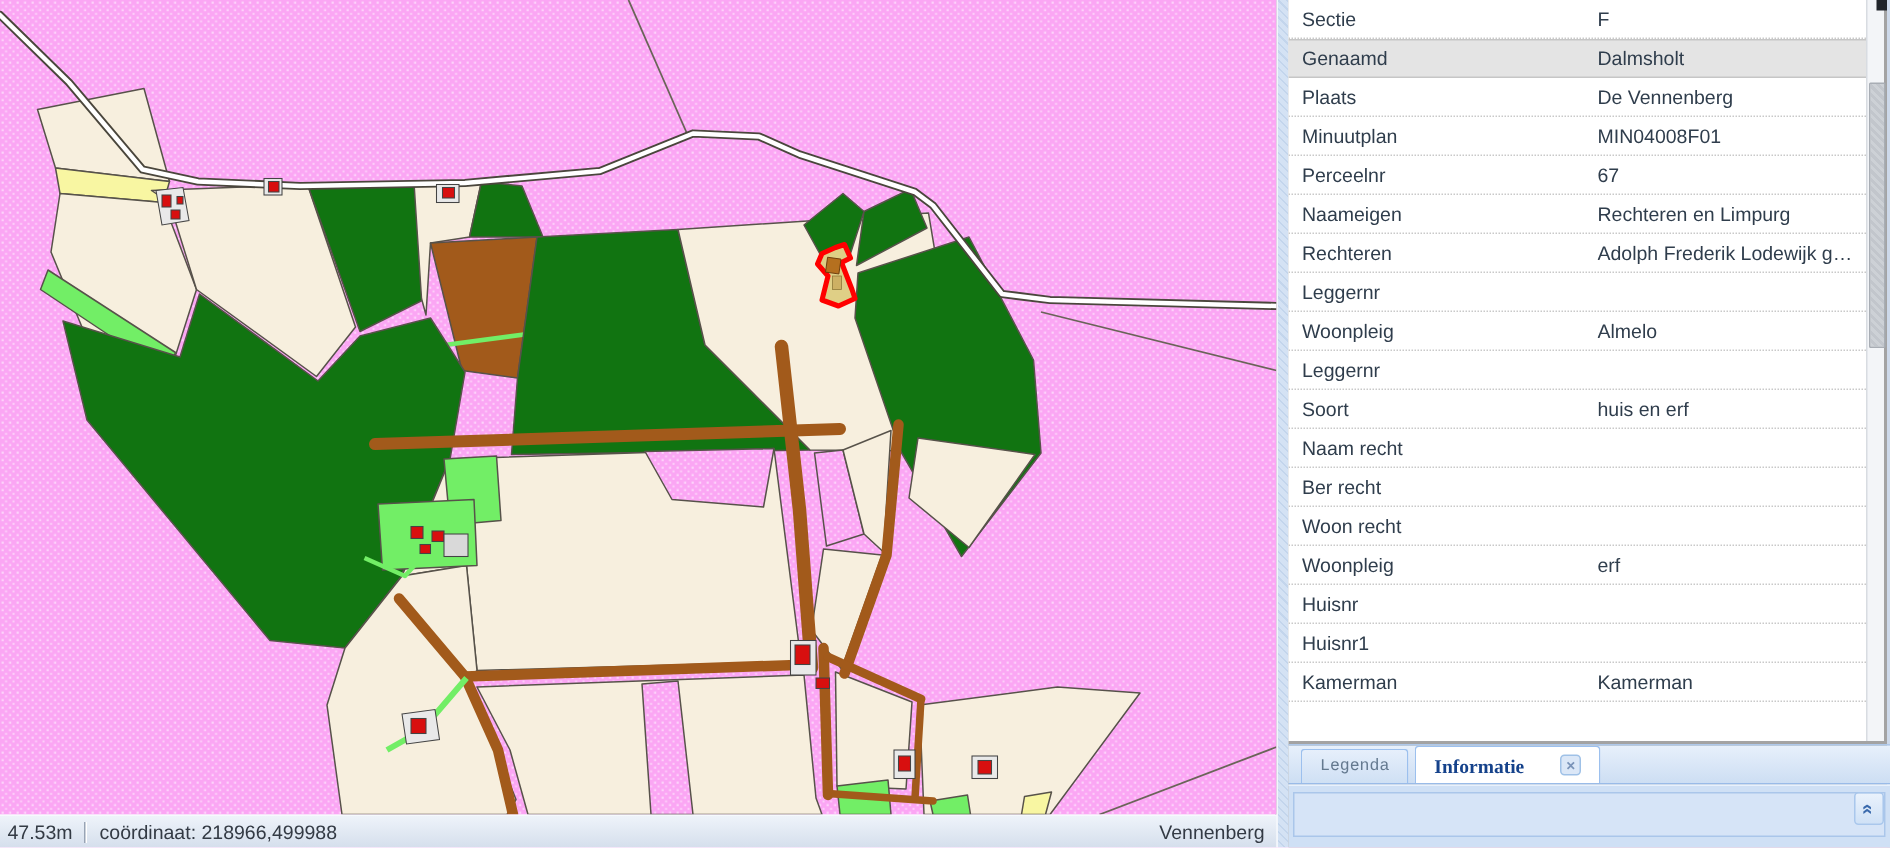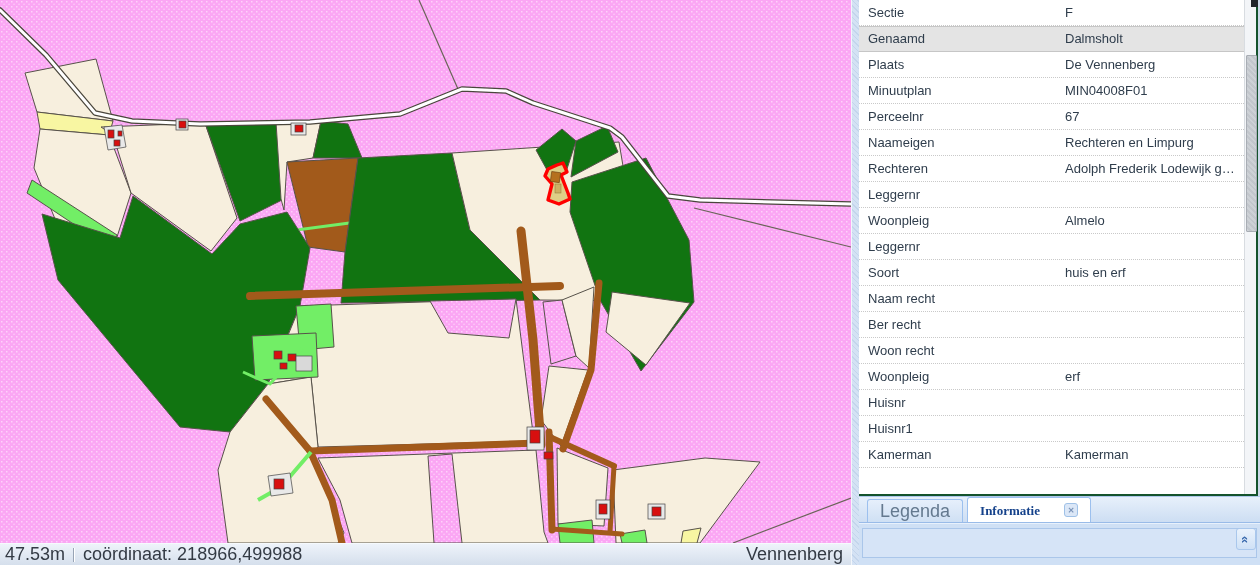--- a/index.html
+++ b/index.html
@@ -7,55 +7,55 @@
        font-family:"Liberation Sans", sans-serif; -webkit-font-smoothing:antialiased;}
 
   
   .map-pane{position:absolute;left:0;top:0;width:851px;height:543px;background:#fba6f4;
             border-right:1px solid #8a8a8a;box-sizing:border-box;}
   .map-pane svg{display:block;}
 
   
   .map-statusbar{position:absolute;left:0;top:543px;width:851px;height:22px;
      background:linear-gradient(#eef3fa,#d5dfec);border-top:1px solid #f6fafd;
-     box-sizing:border-box;display:flex;align-items:center;font-size:18px;color:#333a44;}
+     box-sizing:border-box;display:flex;align-items:center;font-size:13px;color:#333a44;}
   .sb-scale{padding:0 8px 0 5px;}
   .sb-sep{width:1px;height:14px;background:#98a4b5;border-right:1px solid #ffffff;}
   .sb-coord{padding:0 8px;}
   .sb-area{margin-left:auto;padding-right:8px;}
 
   
   .splitter{position:absolute;left:851px;top:0;width:8px;height:565px;
      background:#cfdfF2;background:repeating-linear-gradient(45deg,#d4e2f4 0 3px,#c3d5ec 3px 4px);
      border-left:1px solid #f2f6fb;box-sizing:border-box;cursor:col-resize;}
 
   
-  .right-panel{position:absolute;left:859px;top:0;width:401px;height:565px;background:#14532d;
+  .right-panel{position:absolute;left:859px;top:0;width:401px;height:565px;background:#a3a3a3;
      border-right:2px solid #cdd9ea;box-sizing:border-box;}
   .grid{position:absolute;left:0;top:0;width:387px;height:494px;overflow:hidden;background:#fff;}
   .row{height:25px;line-height:25px;border-bottom:1px dotted #c9c9c9;white-space:nowrap;
        font-size:13px;color:#2f3d4c;position:relative;background:#fff;}
   .row .lbl{position:absolute;left:9px;top:0;}
   .row .val{position:absolute;left:206px;top:0;right:4px;overflow:hidden;text-overflow:clip;}
   .row.sel{background:#e4e4e4;border-top:1px solid #c6c6c6;border-bottom:1px solid #c6c6c6;height:24px;line-height:24px;}
 
   
   .vscroll{position:absolute;right:2px;top:0;width:12px;height:494px;background:#f3f5f8;
      border-left:1px solid #d8dce1;box-sizing:border-box;}
   .vscroll .thumb{position:absolute;left:1px;top:55px;width:9px;height:175px;
      background:repeating-linear-gradient(45deg,#cdd1d6 0 2px,#c2c6cc 2px 4px);border:1px solid #a8adb4;border-radius:1px;}
   .corner-mark{position:absolute;right:0px;top:0px;width:7px;height:7px;background:#20242a;}
 
   
   .tab-bar{position:absolute;left:0;top:496px;width:401px;height:27px;
      background:linear-gradient(#e7f0fb,#cddef3);border-top:1px solid #aec8ea;
      border-bottom:1px solid #99bbe8;box-sizing:border-box;display:flex;align-items:flex-end;padding-left:8px;}
-  .tab{height:22px;line-height:21px;padding:0 12px;margin-right:4px;font-size:18px;color:#64798f;
+  .tab{height:22px;line-height:21px;padding:0 12px;margin-right:4px;font-size:11px;color:#64798f;
      background:linear-gradient(#e6effb,#cfe0f4);border:1px solid #9cc0ee;border-bottom:none;
-     border-radius:3px 3px 0 0;display:flex;align-items:center;gap:6px;cursor:pointer;}
+     border-radius:3px 3px 0 0;display:flex;align-items:center;gap:6px;cursor:pointer;font-family:Liberation Mono, monospace;}
   .tab.active{background:#ffffff;color:#15428b;font-weight:bold;font-size:13px;height:24px;
      font-family:Liberation Serif, serif;gap:24px;}
   .tab .close{width:14px;height:14px;line-height:13px;text-align:center;font-size:8px;font-weight:bold;
      color:#7a93b8;background:#dbe7f7;border:1px solid #9fc1e7;border-radius:3px;box-sizing:border-box;cursor:pointer;}
 
   
   .bottom-bar{position:absolute;left:0;top:523px;width:401px;height:42px;
      background:#cfe0f5;box-sizing:border-box;border-top:1px solid #e8f1fc;}
   .bottom-inner{position:absolute;left:3px;right:3px;top:4px;height:30px;background:#d6e4f7;
      border:1px solid #aac6ea;box-sizing:border-box;}

